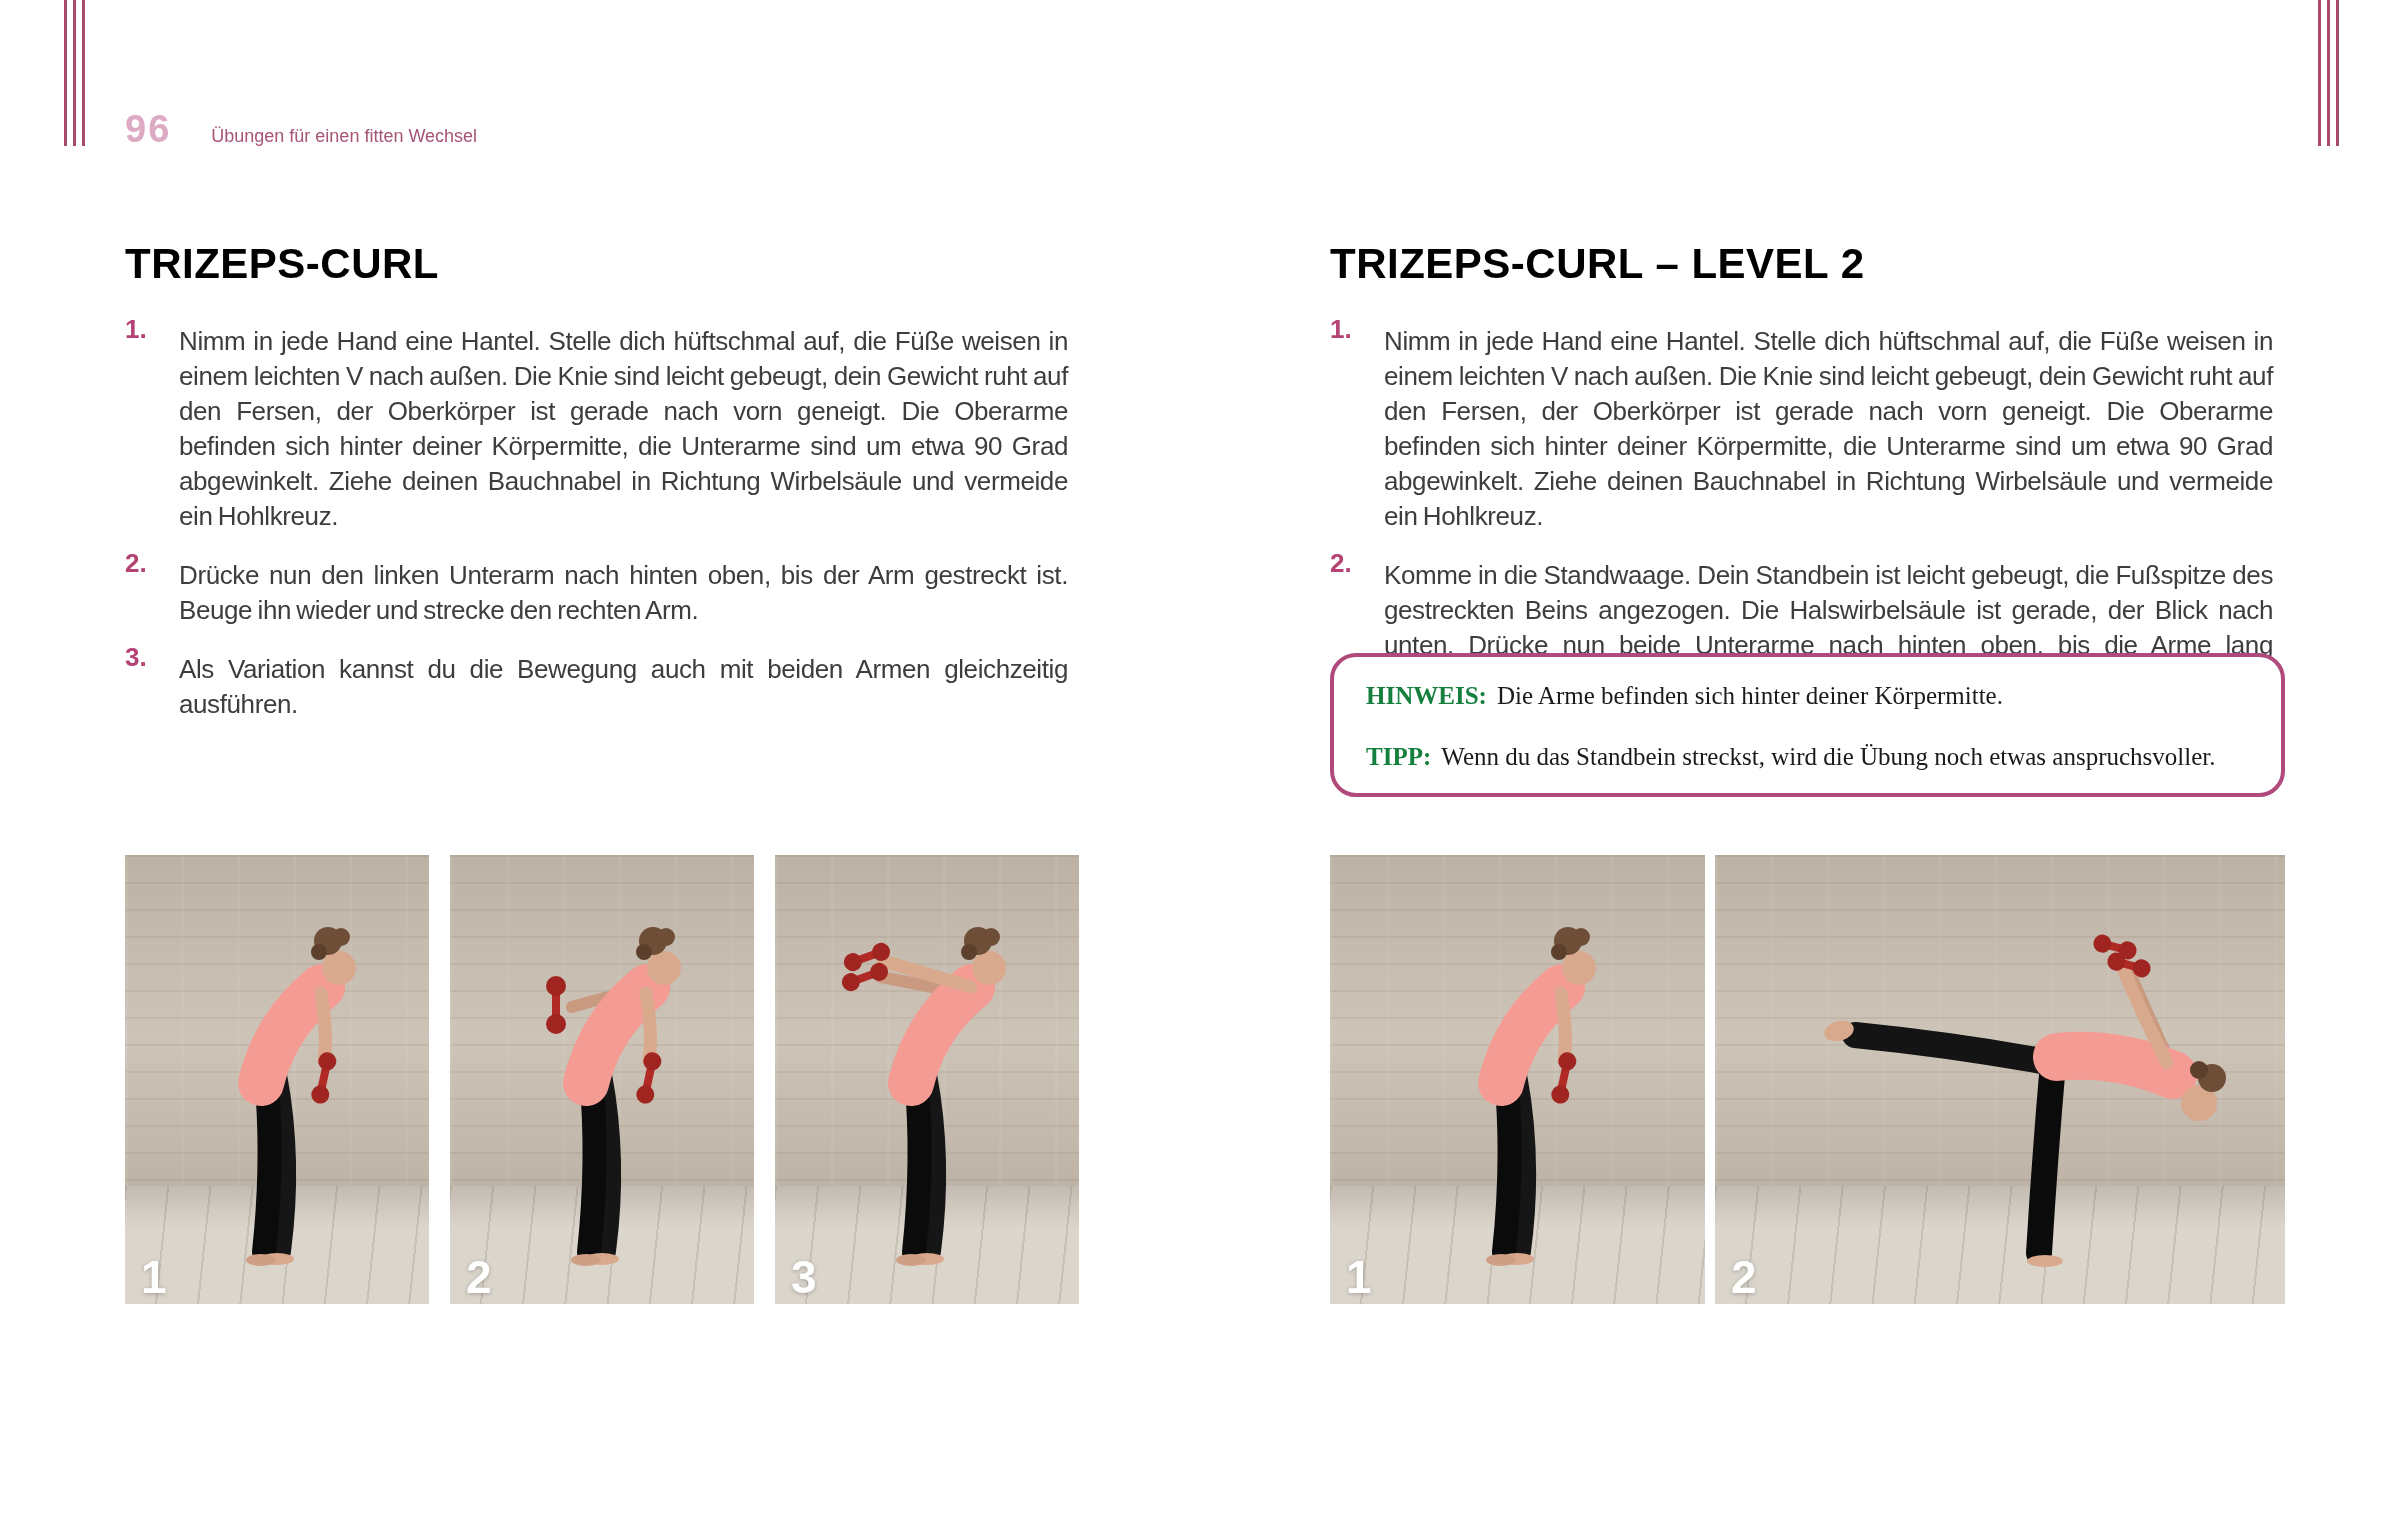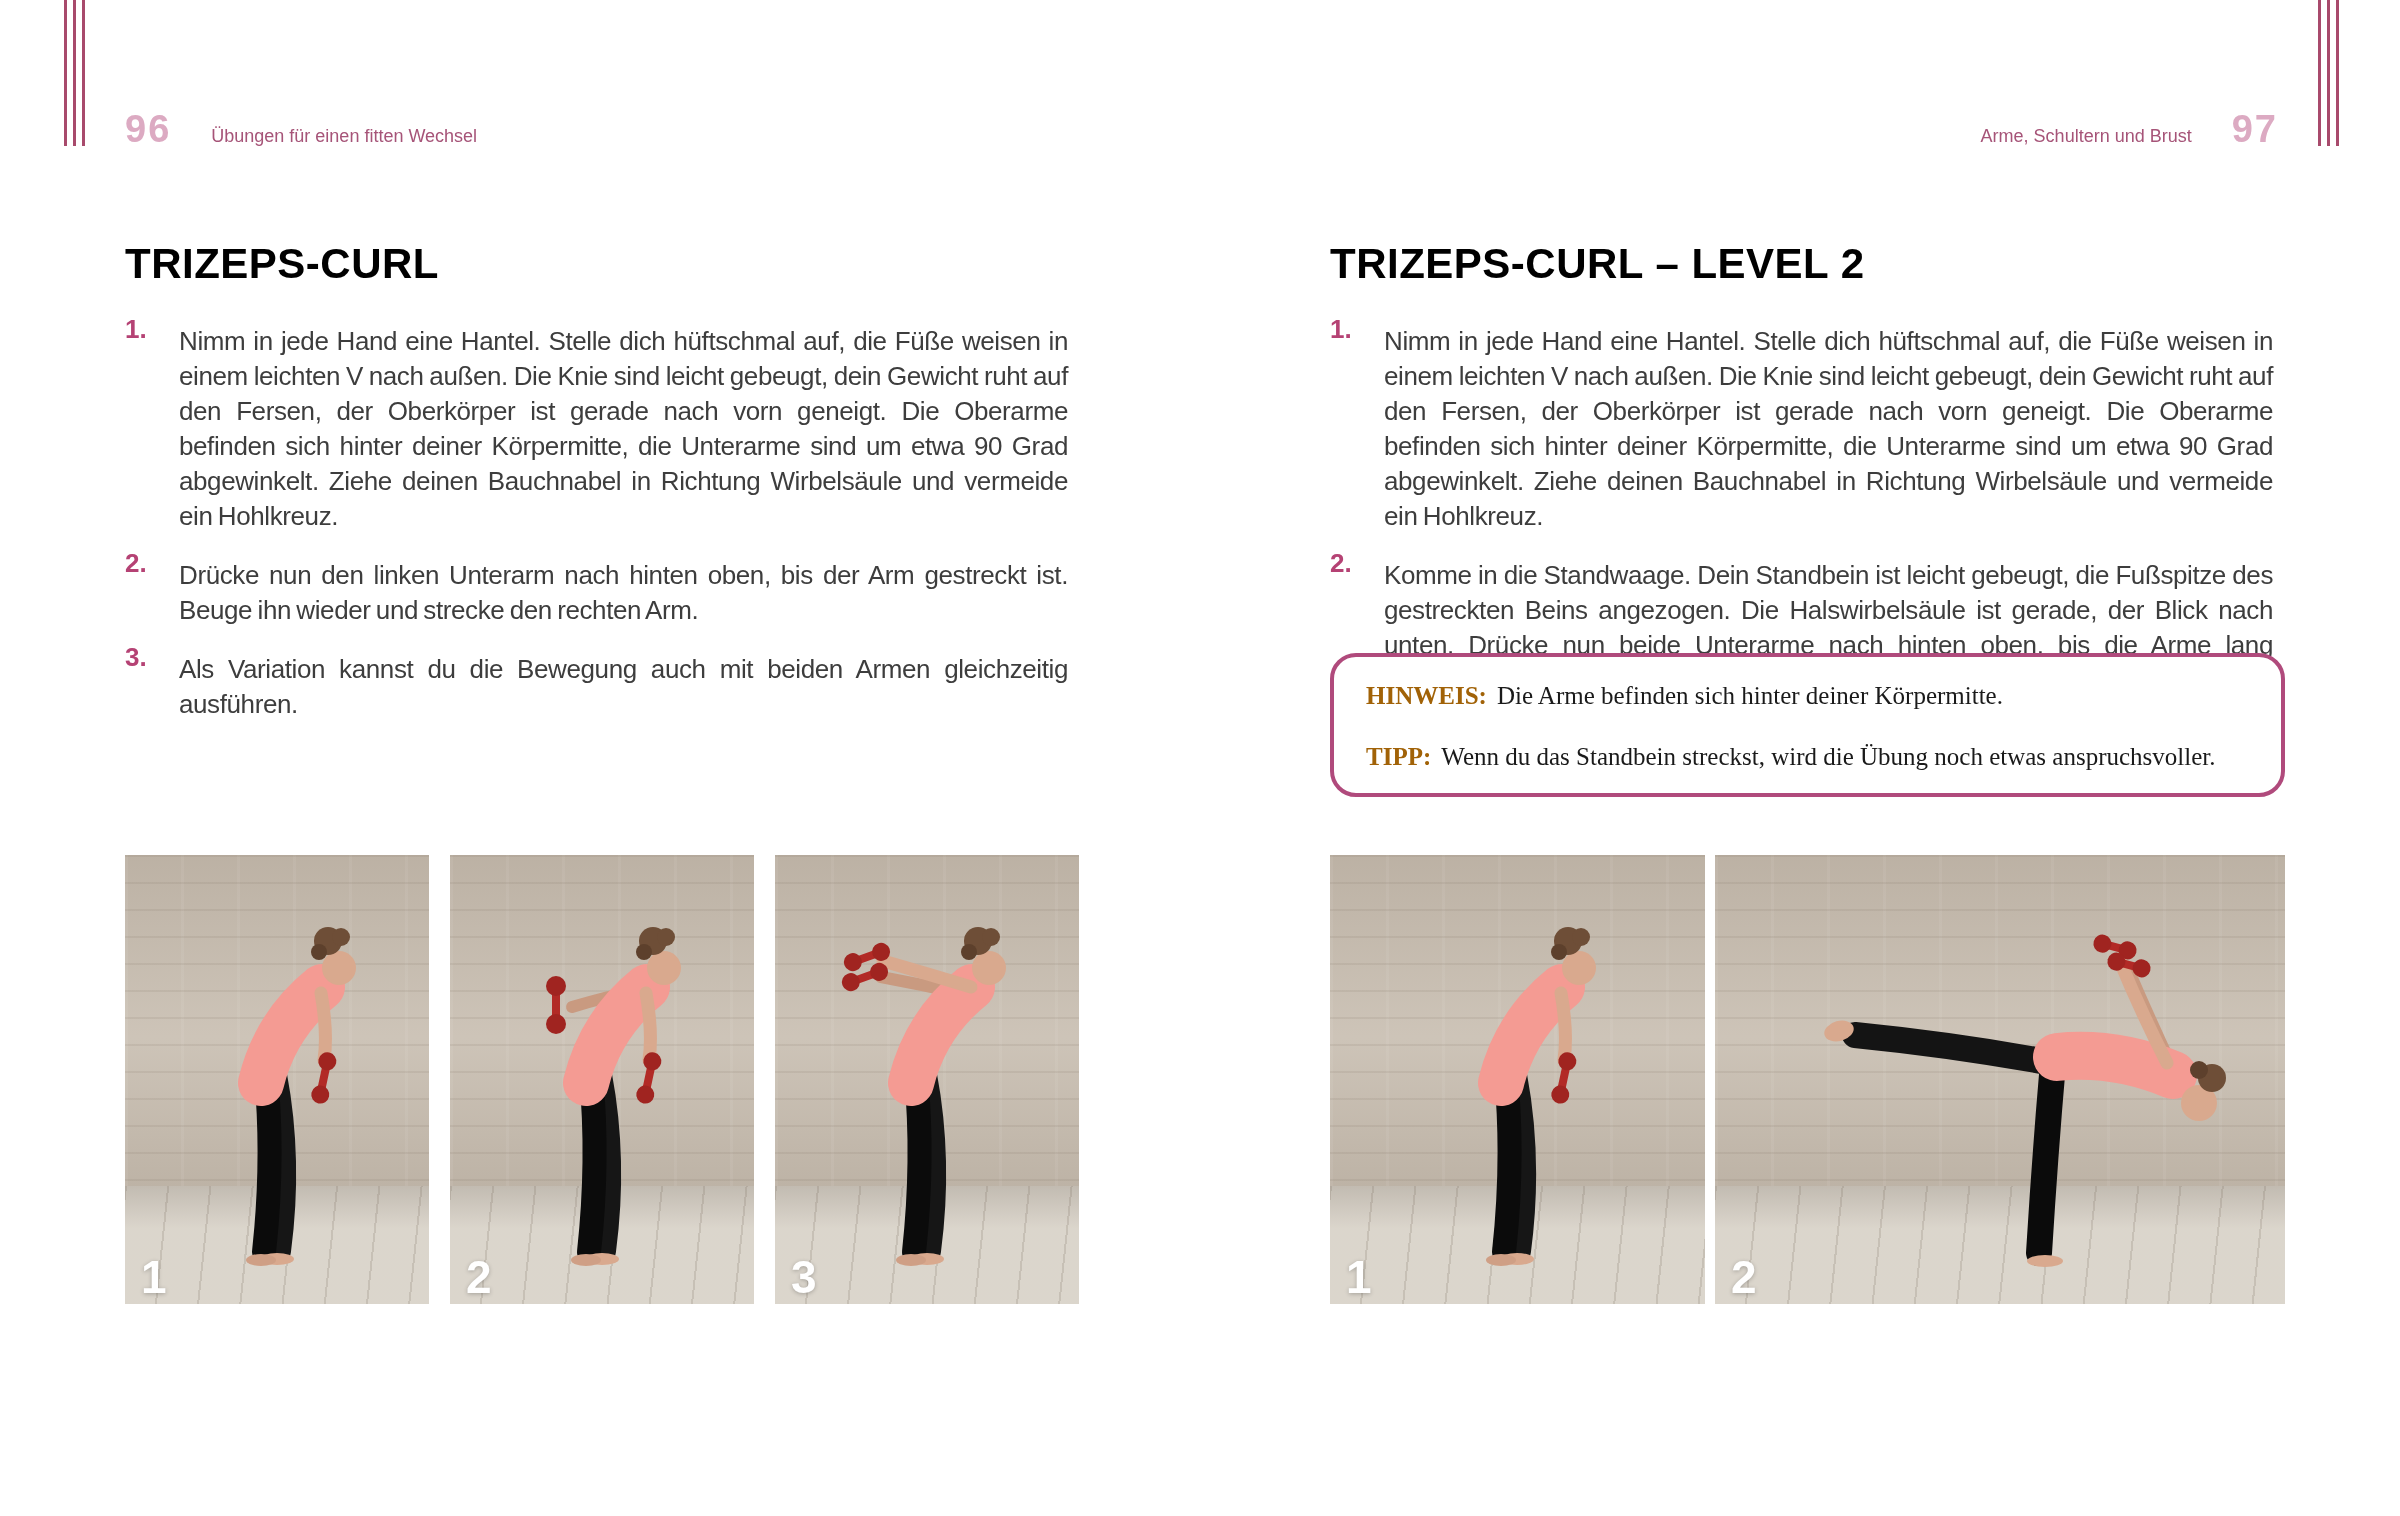--- a/index.html
+++ b/index.html
@@ -45,21 +45,21 @@
   .notebox{
     position:absolute;width:955px;box-sizing:border-box;
     border:4px solid #b04a7c;border-radius:26px;background:#ffffff;
     padding:20px 32px 18px 32px;
     font-family:"Liberation Serif",serif;color:#1a1a1a;
   }
   .notebox.left{left:125px;top:685px;min-height:108px;}
   .notebox.right{left:1330px;top:653px;min-height:132px;}
   .notebox p{margin:0;font-size:25px;line-height:37px;}
   .notebox p + p{margin-top:24px;}
-  .notelabel{color:#a16207;font-weight:bold;margin-right:10px;}
+  .notelabel{color:#15803d;font-weight:bold;margin-right:10px;}
 
   
   .photo{
     position:absolute;top:855px;height:453px;overflow:hidden;background:#cdc3b6;
     box-shadow:inset 0 0 0 1px rgba(0,0,0,0.06);
   }
   .photo .wall{
     position:absolute;left:0;right:0;top:0;height:73%;
     background-color:#c9bfb2;
     background-image:
@@ -97,24 +97,20 @@
     </div>
   <div class="stripes right">
       <i></i>
       <i></i>
       <i></i>
     </div>
 
   <div class="runhead left">
     <span class="pagenum">96</span>
     <span class="headtitle">Übungen für einen fitten Wechsel</span>
-  </div>
-  <div class="runhead right">
-    <span class="headtitle">Arme, Schultern und Brust</span>
-    <span class="pagenum">97</span>
   </div>
 
   <h1 class="ex-title left">TRIZEPS-CURL</h1>
   <h1 class="ex-title right">TRIZEPS-CURL – LEVEL 2</h1>
 
   <ol class="steps left">
     <li>
       <span class="num">1.</span>
       <p>Nimm in jede Hand eine Hantel. Stelle dich hüftschmal auf, die Füße weisen in einem leichten V nach außen. Die Knie sind leicht gebeugt, dein Gewicht ruht auf den Fersen, der Oberkörper ist gerade nach vorn geneigt. Die Oberarme befinden sich hinter deiner Körpermitte, die Unterarme sind um etwa 90 Grad abgewinkelt. Ziehe deinen Bauchnabel in Richtung Wirbelsäule und vermeide ein Hohlkreuz.</p>
     </li>

